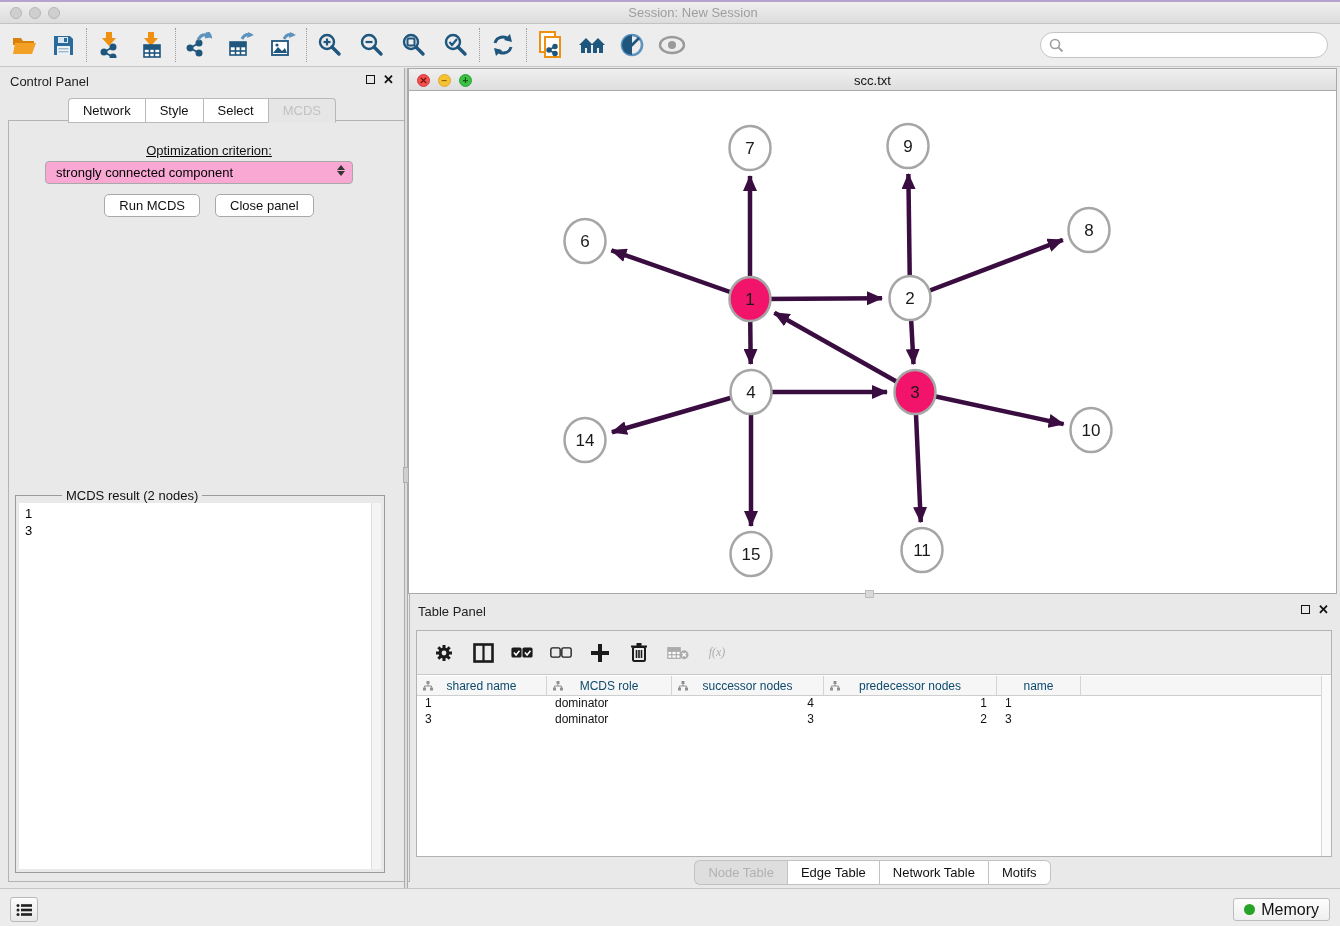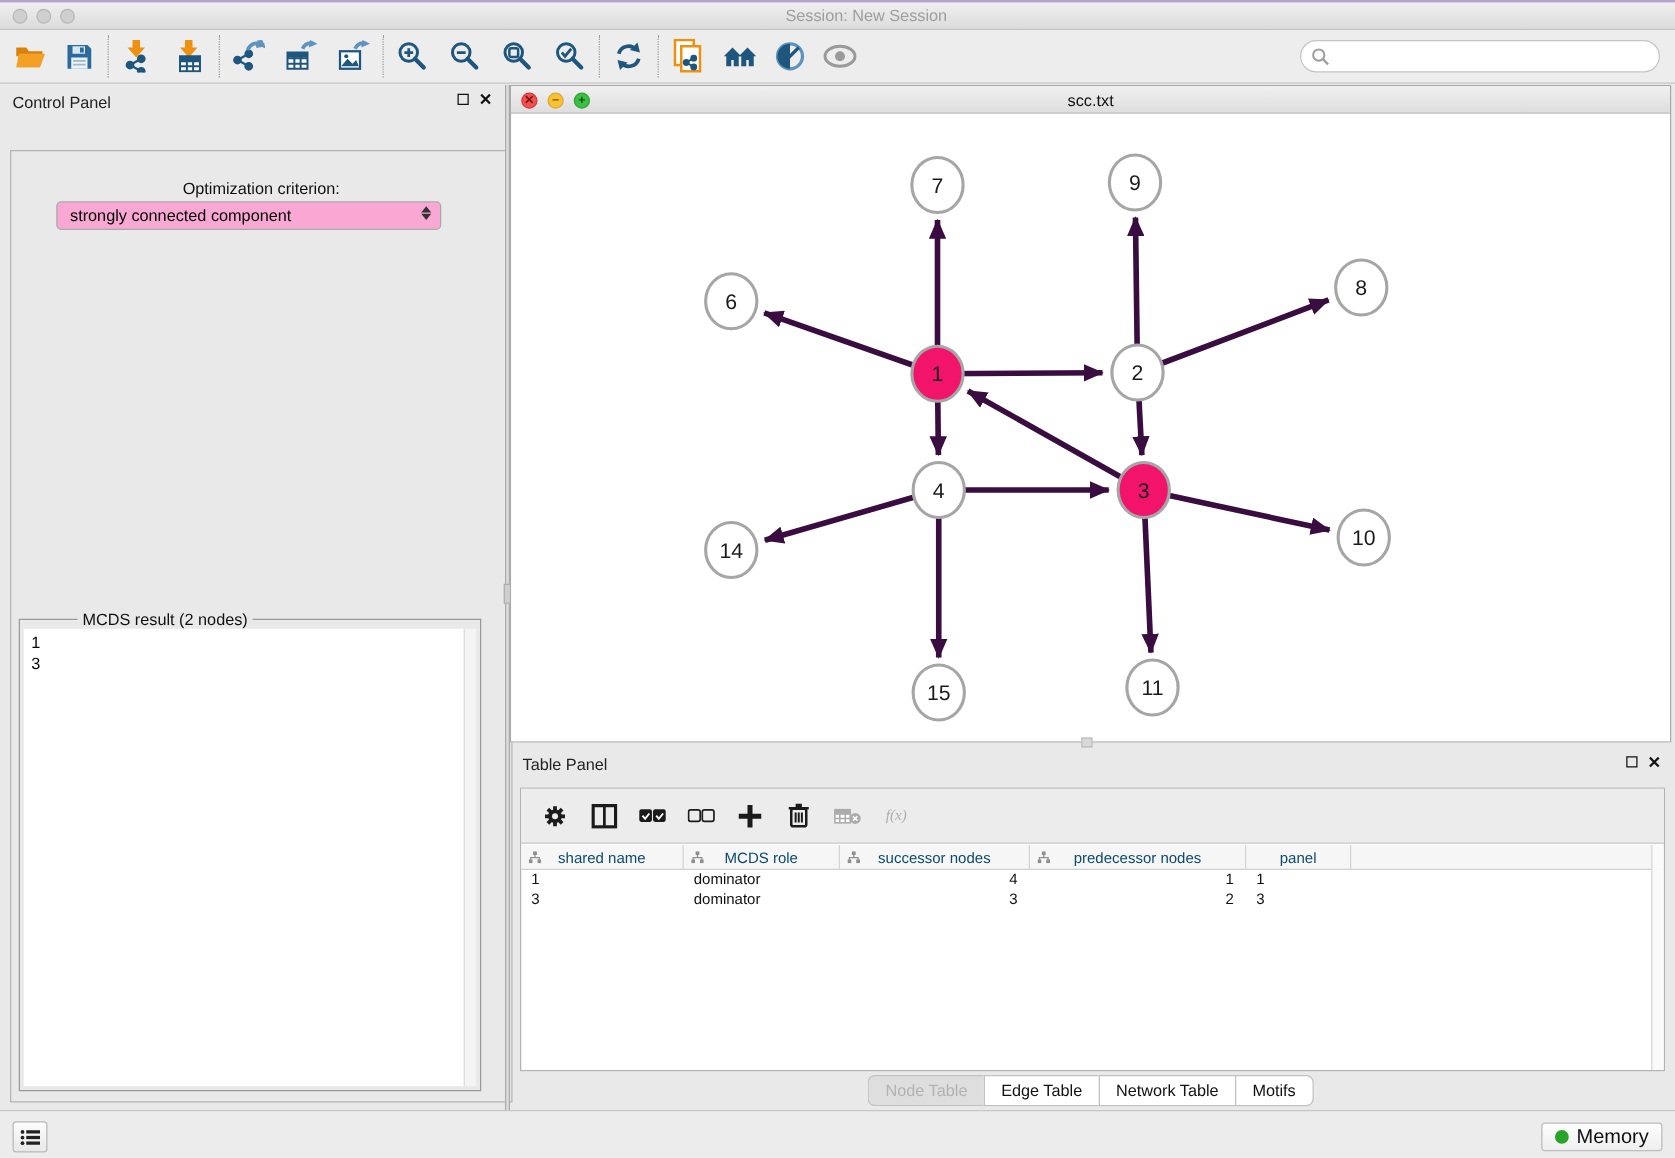--- a/index.html
+++ b/index.html
@@ -37,21 +37,21 @@
 
   
   .control-panel { position:absolute; left:0; top:66px; width:404px; height:820px; }
   .cp-tabs { position:absolute; left:0; top:30px; width:100%; display:flex; justify-content:center; z-index:2; }
   .cp-tab { font-size:13px; padding:4px 14px; background:#fff; border:1px solid #B9B9B9;
     border-right:none; color:#111; }
   .cp-tab:first-child { border-radius:4px 0 0 0; }
   .cp-tab.sel { background:#E6E6E6; color:#C2C2C2; border-right:1px solid #B9B9B9;
     border-radius:0 4px 0 0; border-bottom:1px solid #E6E6E6; }
   .cp-box { position:absolute; left:8px; top:52px; width:402px; height:762px;
-    border:1px solid #B3B3B3; background:#E9E9E9; }
+    border:1px solid #B3B3B3; background:#E9E9E9;text-decoration:underline; }
   .opt-label { margin-top:22px; text-align:center; font-size:13px; color:#111; }
   .dropdown { position:absolute; left:36px; top:40px; width:308px; height:23px; background:#f9a8d4;
     border:1px solid #A9A9A9; border-radius:4px; font-size:13px; display:flex; align-items:center;
     padding-left:10px; }
   .dropdown .steppers { position:absolute; right:7px; top:3px; display:flex; flex-direction:column; gap:1px; }
   .dropdown .steppers i { width:0; height:0; border-left:4px solid transparent; border-right:4px solid transparent; }
   .dropdown .steppers i.up { border-bottom:5px solid #333; }
   .dropdown .steppers i.down { border-top:5px solid #333; }
   .cp-buttons { position:absolute; top:73px; left:0; width:100%; display:flex; justify-content:center; gap:15px; }
   .btn { background:#fff; border:1px solid #A9A9A9; border-radius:5px; font-size:13px;
@@ -295,28 +295,38 @@
   </div>
 
   <div class="control-panel">
     <div class="panel-head">
       <span class="ptitle">Control Panel</span>
       <span class="pctrl" style="right:10px;">
         <span class="float-ico"></span>
         <span class="close-ico">✕</span>
       </span>
     </div>
+    <div class="cp-tabs">
+      <span class="cp-tab">Network</span>
+      <span class="cp-tab">Style</span>
+      <span class="cp-tab">Select</span>
+      <span class="cp-tab sel">MCDS</span>
+    </div>
     <div class="cp-box">
       <div class="opt-label">Optimization criterion:</div>
       <div class="dropdown">
         <span>strongly connected component</span>
         <span class="steppers">
             <i class="up"></i>
             <i class="down"></i>
           </span>
+      </div>
+      <div class="cp-buttons">
+        <button class="btn">Run MCDS</button>
+        <button class="btn">Close panel</button>
       </div>
       <div class="result-group">
         <span class="result-label">MCDS result (2 nodes)</span>
         <div class="result-text">1
 3</div>
         <div class="result-scroll"></div>
       </div>
     </div>
   </div>
 
@@ -519,21 +529,21 @@
                 <g fill="#8F8F8F">
                   <rect x="3.5" y="0" width="3" height="3"></rect>
                   <rect x="0" y="6.5" width="3" height="3"></rect>
                   <rect x="7" y="6.5" width="3" height="3"></rect>
                 </g>
                 <path d="M5 3 v2 M1.5 6.5 v-1.5 h7 v1.5" stroke="#8F8F8F" fill="none"></path>
               </svg>
             <span>predecessor nodes</span>
           </span>
           <span class="th c4">
-            <span>panel</span>
+            <span>name</span>
           </span>
         </div>
         <div>
             <div class="tr">
               <span class="td l c0">1</span>
               <span class="td l c1">dominator</span>
               <span class="td r c2">4</span>
               <span class="td r c3">1</span>
               <span class="td l c4">1</span>
             </div>

